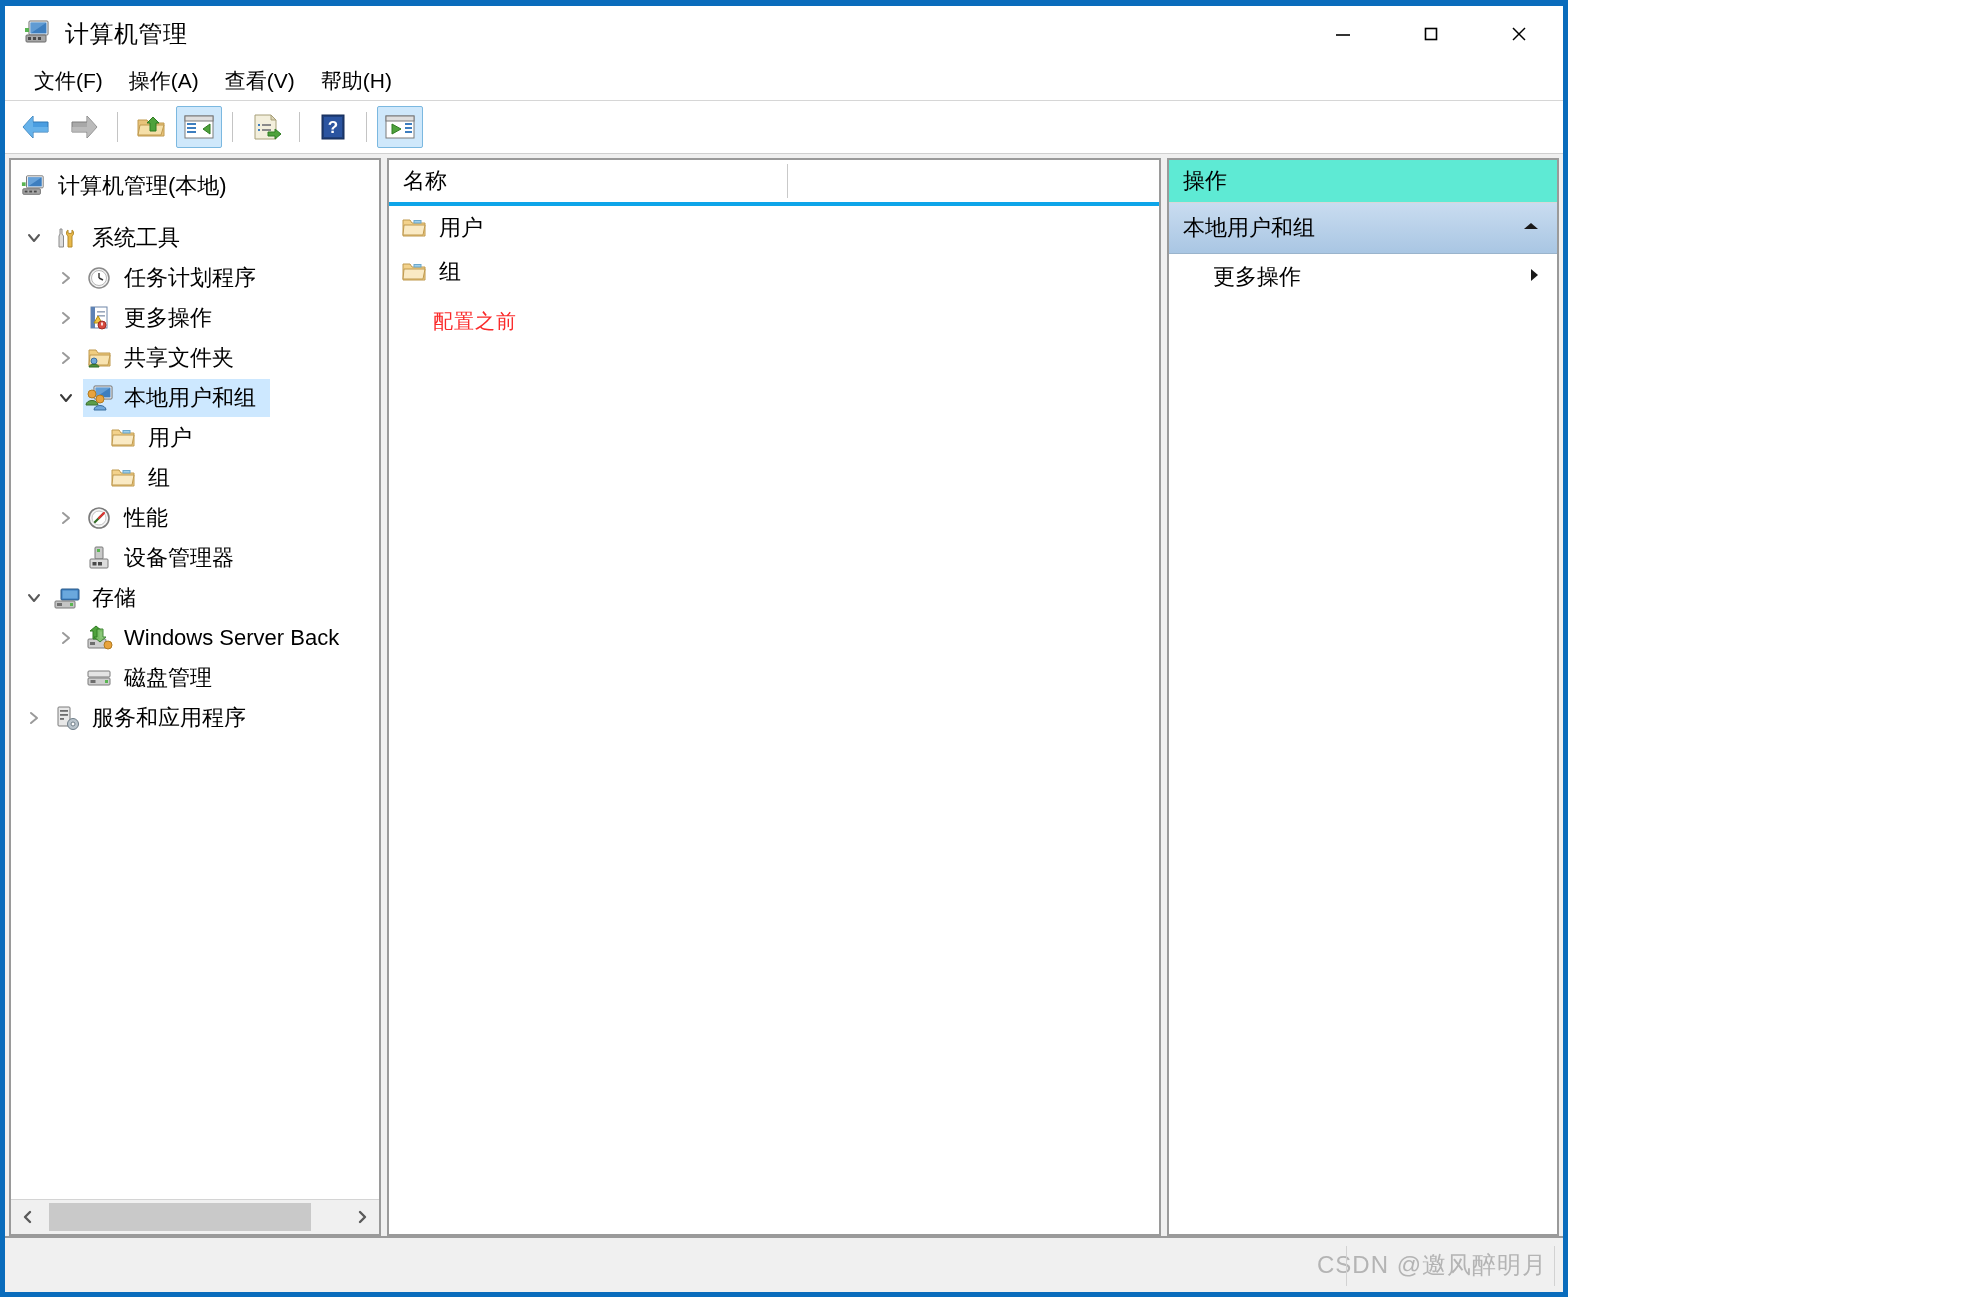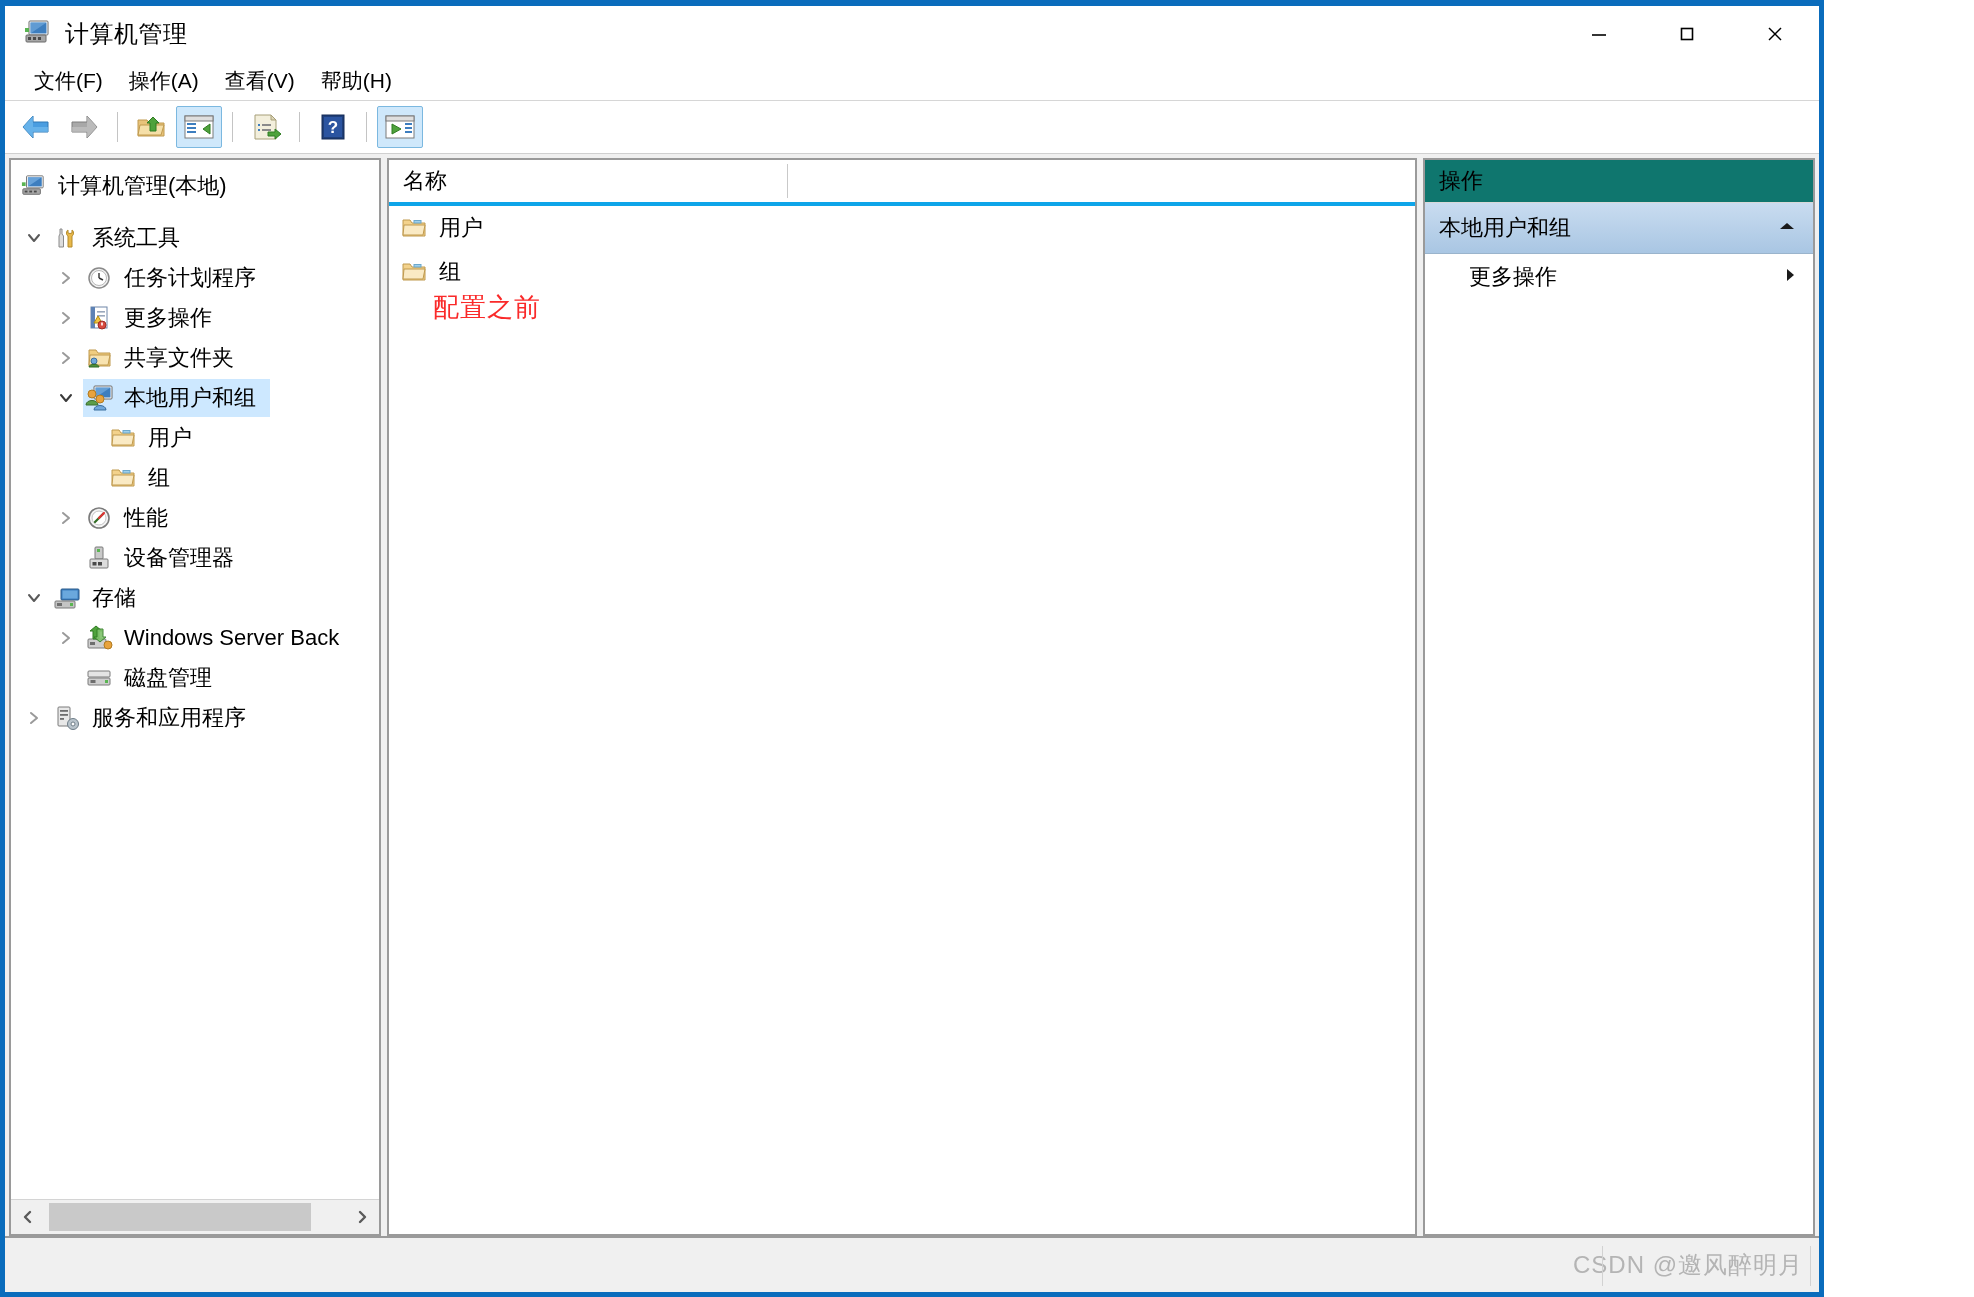--- a/index.html
+++ b/index.html
@@ -11,21 +11,21 @@
     width: 1974px;
     height: 1297px;
     font-family: "Liberation Sans", "DejaVu Sans", sans-serif;
     overflow: hidden;
   }
 
   
   .window {
     position: absolute;
     left: 0; top: 0;
-    width: 1824px;
+    width: 1568px;
     height: 1297px;
     box-sizing: border-box;
     border: 5px solid #0a6cbc;
     border-top-width: 6px;
     background: #ffffff;
     display: flex;
     flex-direction: column;
   }
 
   
@@ -252,39 +252,39 @@
     height: 44px;
     padding-left: 12px;
     font-size: 22px;
     color: #000000;
     cursor: default;
   }
   .list-row .l-icon { margin-right: 12px; display: flex; align-items: center; }
   .annotation {
     position: absolute;
     left: 44px;
-    top: 130px;
-    font-size: 26px;
+    top: 148px;
+    font-size: 20px;
     color: #fa2a2a;
     letter-spacing: 1px;
   }
 
   
   .actions-pane {
     width: 392px;
     min-width: 392px;
     margin-left: 6px;
     margin-right: 4px;
     display: flex;
     flex-direction: column;
   }
   .act-header {
     height: 42px;
     min-height: 42px;
-    background: #0f766e;
+    background: #5eead4;
     border-bottom: 1px solid #d8d8d8;
     display: flex;
     align-items: center;
     padding-left: 14px;
     font-size: 22px;
     color: #000000;
   }
   .act-group {
     height: 50px;
     min-height: 50px;

